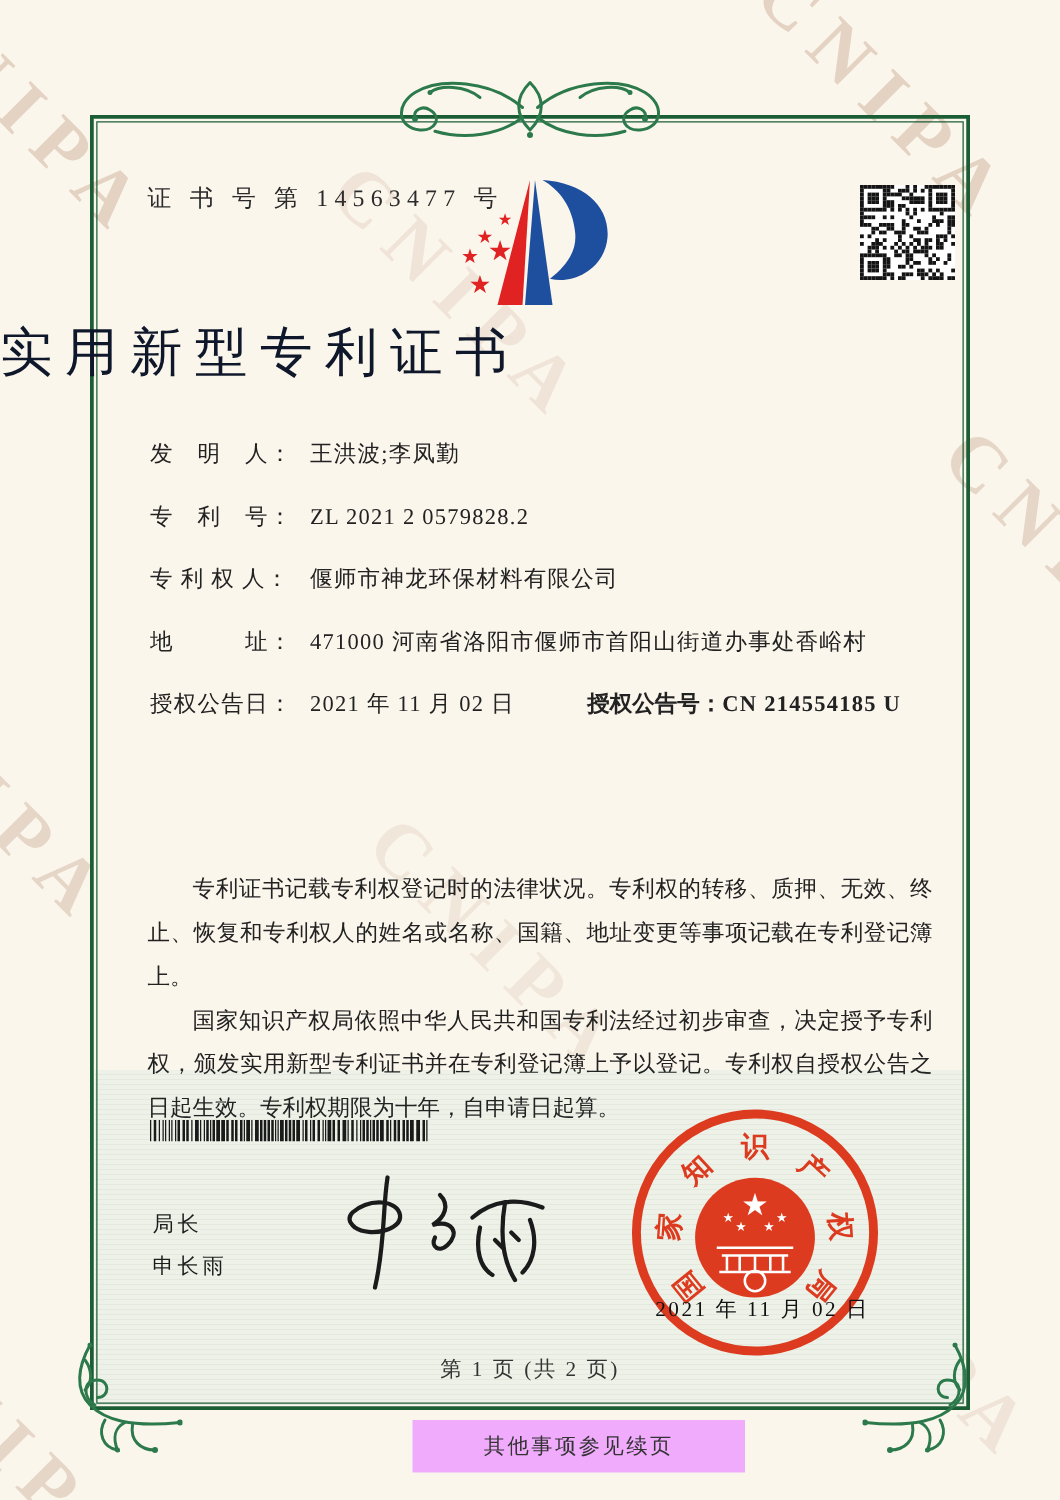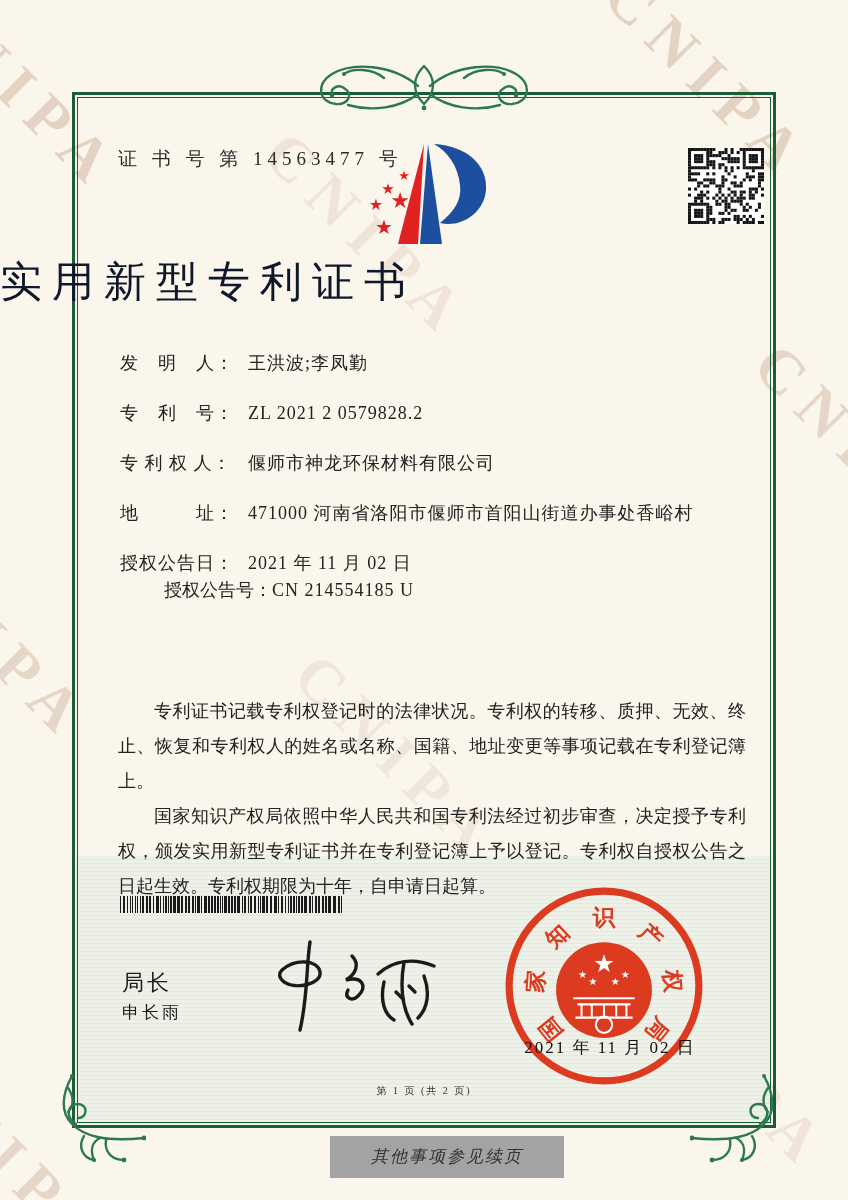--- a/index.html
+++ b/index.html
@@ -24,43 +24,43 @@
   .cert-no{position:absolute;left:118px;top:146px;font-size:19px;letter-spacing:5px;color:#2b2b2b;z-index:4;}
   .logo{position:absolute;left:348px;top:140px;z-index:4;}
   .qr{position:absolute;left:688px;top:148px;z-index:4;}
   .title{position:absolute;left:0;top:254px;width:100%;font-size:42px;font-weight:normal;
          letter-spacing:10px;color:#0f172a;z-index:4;}
   
   .fields{position:absolute;left:120px;top:350px;width:628px;font-size:18px;z-index:4;}
   .frow{line-height:27px;margin-bottom:23px;white-space:nowrap;}
   .flabel{display:inline-block;min-width:128px;letter-spacing:1px;}
   .fvalue{letter-spacing:1px;}
-  .grant-row{display:flex;line-height:27px;white-space:nowrap;flex-direction:column;}
-  .grant-row .pair2{margin-left:44px;}
+  .grant-row{display:flex;line-height:27px;white-space:nowrap;}
+  .grant-row .pair2{margin-left:58px;font-weight:bold;}
   
   .paras{position:absolute;left:118px;top:694px;width:628px;font-size:18px;line-height:35px;
          text-align:justify;color:#222;z-index:4;}
   .paras p{margin:0;text-indent:2em;}
   
   .barcode{position:absolute;left:120px;top:896px;z-index:4;}
   
-  .signer-title{position:absolute;left:122px;top:968px;font-size:22px;letter-spacing:3px;
+  .signer-title{position:absolute;left:122px;top:968px;font-size:17px;letter-spacing:3px;
         font-family:"Liberation Sans","DejaVu Sans",sans-serif;color:#1c1c1c;z-index:4;}
   .signer-name{position:absolute;left:122px;top:1001px;font-size:17px;letter-spacing:3px;
         font-family:"Liberation Sans","DejaVu Sans",sans-serif;color:#1c1c1c;z-index:4;}
   .signature{position:absolute;left:252px;top:934px;z-index:4;}
   
   .seal{position:absolute;left:502px;top:884px;z-index:4;}
   .seal-date{position:absolute;left:520px;top:1036px;width:180px;text-align:center;font-size:17px;
              letter-spacing:2px;color:#111;z-index:5;}
   
-  .page-info{position:absolute;left:0;top:1084px;width:100%;text-align:center;font-size:10px;
+  .page-info{position:absolute;left:0;top:1084px;width:100%;text-align:center;font-size:17px;
              letter-spacing:2px;color:#333;z-index:4;}
-  .cont-note{position:absolute;left:330px;top:1136px;width:234px;height:42px;background:#a3a3a3;
-             text-align:center;line-height:42px;font-size:17px;letter-spacing:2px;color:#333;z-index:4;font-style:italic;}
+  .cont-note{position:absolute;left:330px;top:1136px;width:266px;height:42px;background:#f0abfc;
+             text-align:center;line-height:42px;font-size:17px;letter-spacing:2px;color:#333;z-index:4;}
 </style>
 </head>
 <body>
 
 <div class="page">
 
   <div id="wm-layer">
       <div class="wm" style="left: -50px; top: -30px; opacity: 0.9;">CNIPA</div>
       <div class="wm" style="left: 640px; top: -40px; opacity: 0.9;">CNIPA</div>
       <div class="wm" style="left: 790px; top: 330px; opacity: 0.8;">CNIPA</div>

